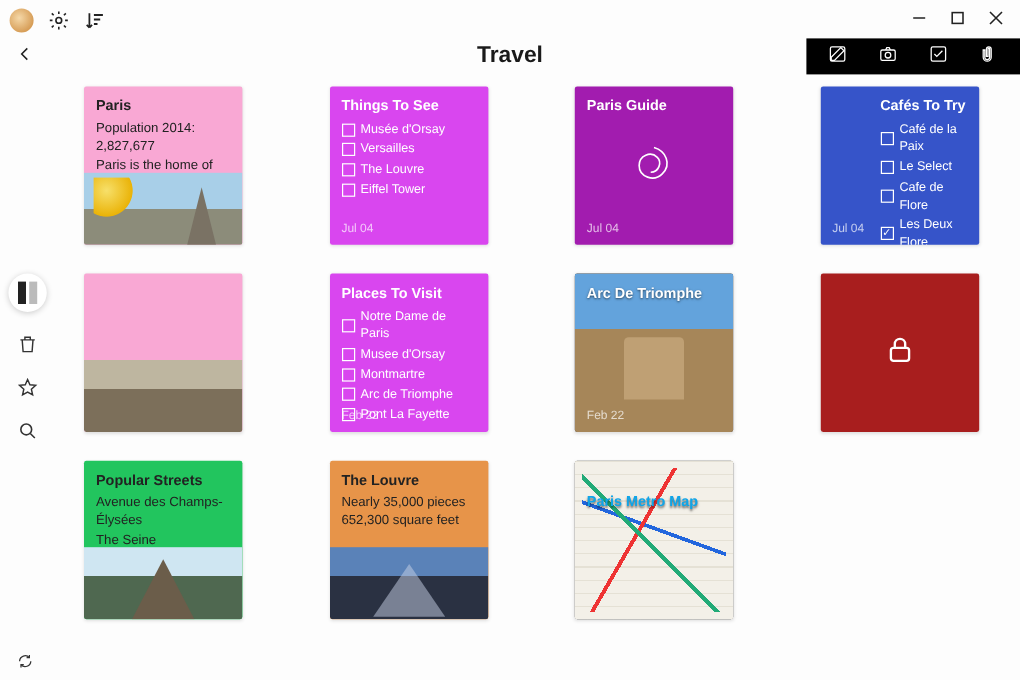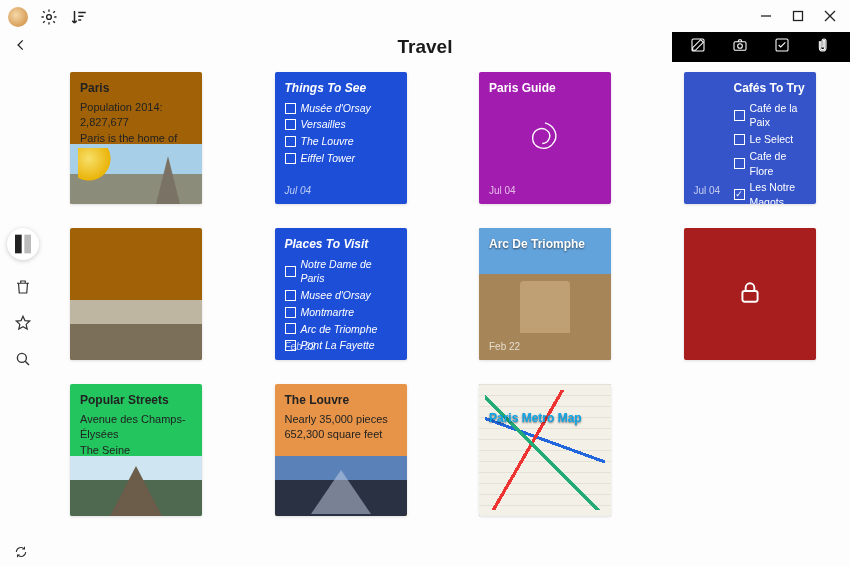--- a/index.html
+++ b/index.html
@@ -84,22 +84,22 @@
 .checklist { list-style:none; margin-top:2px;}
 .checklist li { display:flex; align-items:center; gap:5px; font-size:10.5px; padding:1px 0;}
 .checklist li::before {
   content:''; width:9px; height:9px; border:1.2px solid currentColor; flex-shrink:0;
 }
 .checklist li.checked::before {
   content:'✓'; font-size:9px; line-height:9px; text-align:center; border-color: currentColor;
 }
 
 
-.c-yellow { background:#a16207; }
-.c-blue { background:#1d4ed8; color:#fff;font-style:italic;}
+.c-yellow { background:#f9a8d4; }
+.c-blue { background:#d946ef; color:#fff;}
 .c-red  { background:#a21caf; color:#fff;}
 .c-indigo{ background:#3654c9; color:#fff;padding-left:40px;}
 .c-lgreen{ background:#22c55e;}
 .c-orange{ background:#e79449;}
 .c-darkred{ background:#a81e1e; display:flex; align-items:center; justify-content:center;}
 .c-photo { background:#444; color:#fff;}
 .c-photo .ctitle { text-shadow:0 1px 2px rgba(0,0,0,.6);}
 .c-darkred svg{ width:26px; height:26px;}
 
 .syncrow { position:absolute; bottom:4px; left:14px; }
@@ -249,21 +249,21 @@
       <div class="date">Jul 04</div>
     </div>
 
     <div class="card c-indigo">
       <div class="content">
         <div class="ctitle">Cafés To Try</div>
         <ul class="checklist">
           <li>Café de la Paix</li>
           <li>Le Select</li>
           <li>Cafe de Flore</li>
-          <li class="checked">Les Notre Magots</li>
+          <li class="checked">Les Deux Flore</li>
           <li class="checked">The Montmartre Bar</li>
         </ul>
       </div>
       <div class="date">Jul 04</div>
     </div>
 
     <div class="card c-yellow has-img">
       <div class="imgarea img-street"></div>
     </div>
 

